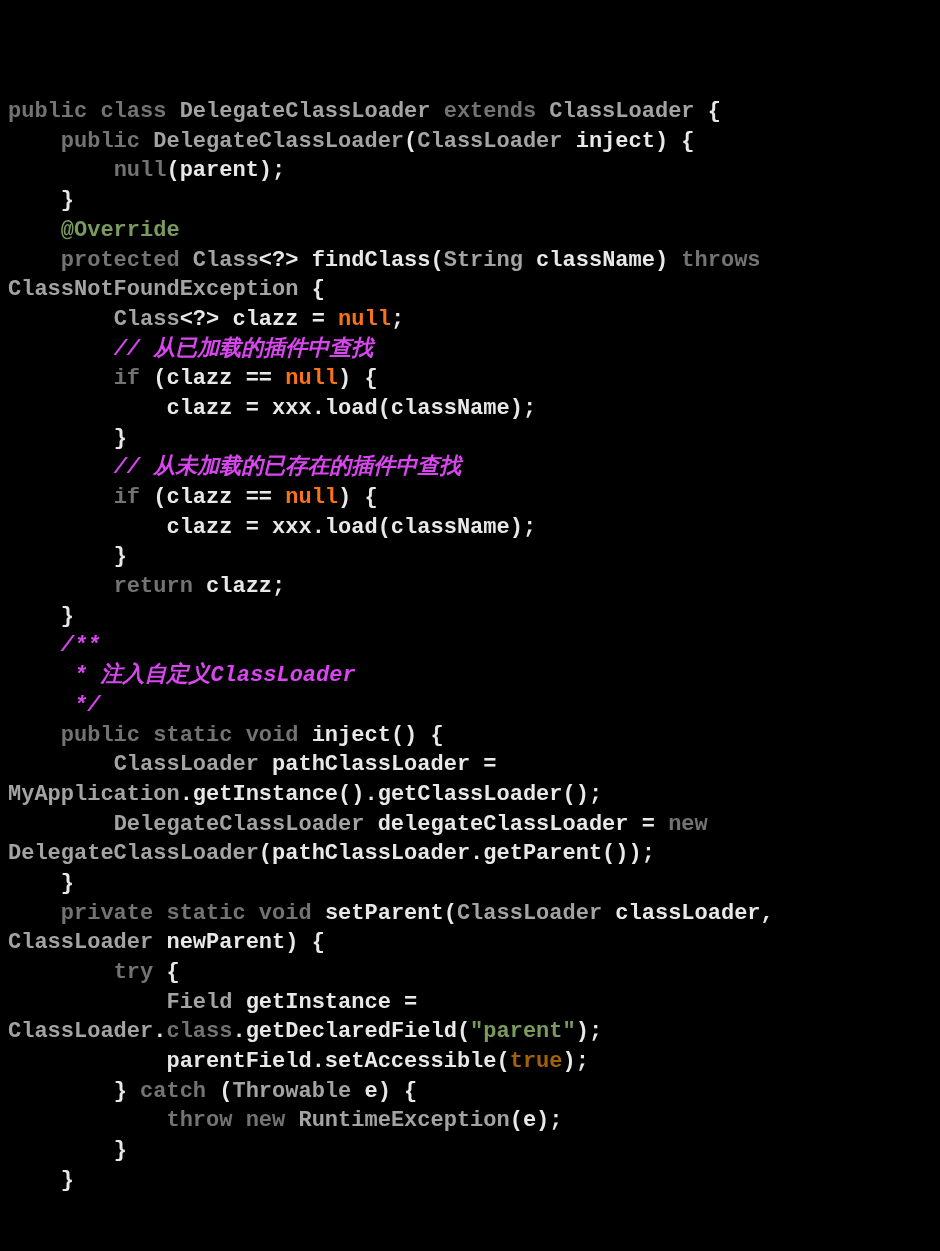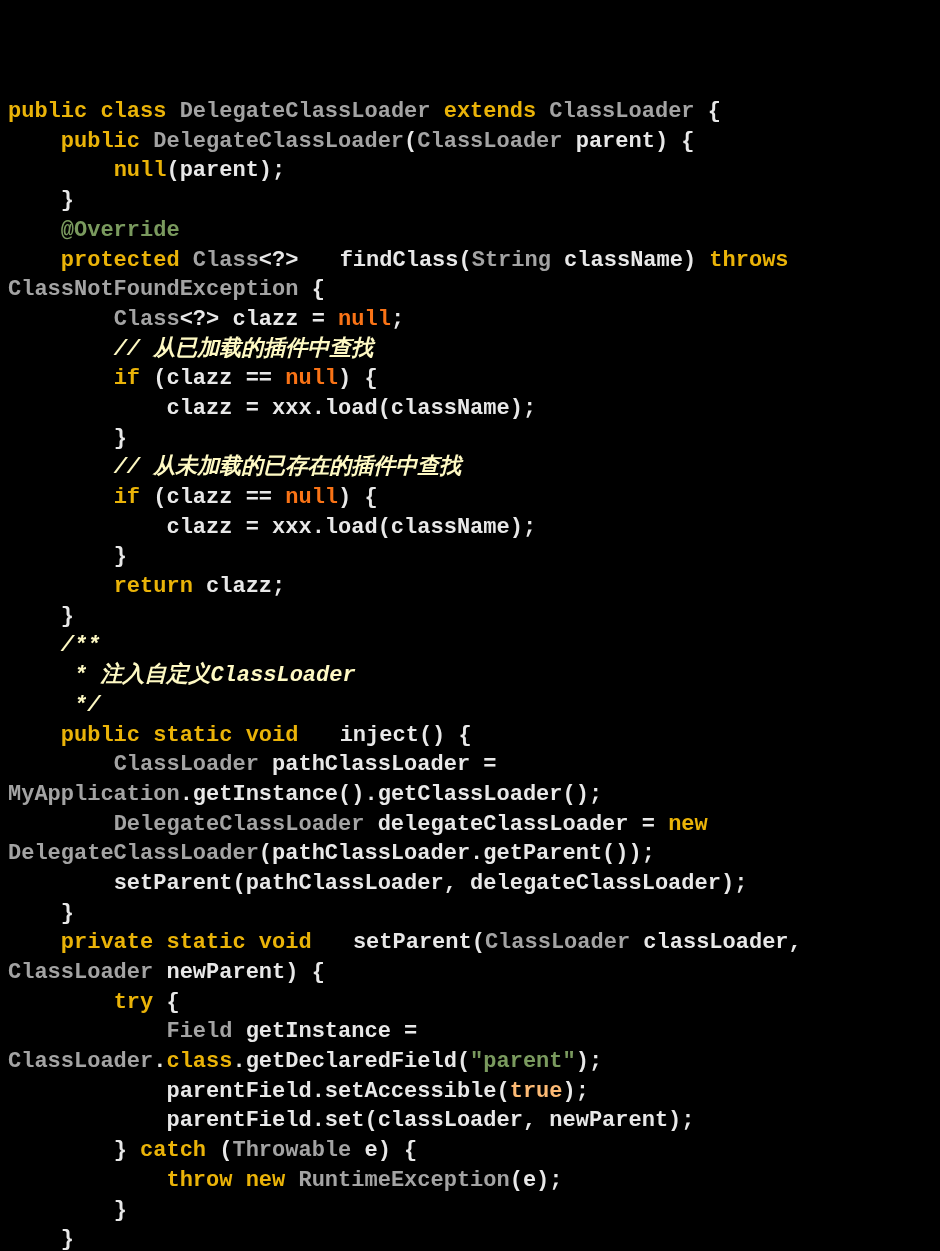--- a/index.html
+++ b/index.html
@@ -8,36 +8,36 @@
     background: #000;
     font-family: "Courier New", Courier, monospace;
     font-size: 22px;
     line-height: 1.35;
     font-weight: bold;
     color: #e8e8e8;
     width: 940px;
     box-sizing: border-box;
     white-space: pre-wrap;
   }
-  .kw { color: #eab308; }        
+  .kw { color: #737373; }        
   .type { color: #a3a3a3; }      
   .ann { color: #7a9a5e; }
   .punc { color: #e8e8e8; }
   .null { color: #f97316; }
-  .comment { color: #fef9c3; font-style: italic; }
+  .comment { color: #d946ef; font-style: italic; }
   .str { color: #7a9a5e; }
-  .bool { color: #fdba74; }
-  .method { color: #e8e8e8; margin-left: 28px; }
+  .bool { color: #a16207; }
+  .method { color: #e8e8e8; }
 </style>
 </head>
 <body>
 
 
 <div id="code"><span class="kw">public</span><span class="punc"> </span><span class="kw">class</span><span class="punc"> </span><span class="type">DelegateClassLoader</span><span class="punc"> </span><span class="kw">extends</span><span class="punc"> </span><span class="type">ClassLoader</span><span class="punc"> {
-</span><span class="punc">    </span><span class="kw">public</span><span class="punc"> </span><span class="type">DelegateClassLoader</span><span class="punc">(</span><span class="type">ClassLoader</span><span class="punc"> parent) {
+</span><span class="punc">    </span><span class="kw">public</span><span class="punc"> </span><span class="type">DelegateClassLoader</span><span class="punc">(</span><span class="type">ClassLoader</span><span class="punc"> inject) {
 </span><span class="punc">        </span><span class="kw">null</span><span class="punc">(parent);
 </span><span class="punc">    }
 </span><span class="punc">    </span><span class="ann">@Override</span><span class="punc">
 </span><span class="punc">    </span><span class="kw">protected</span><span class="punc"> </span><span class="type">Class</span><span class="punc">&lt;?&gt; </span><span class="method">findClass</span><span class="punc">(</span><span class="type">String</span><span class="punc"> className) </span><span class="kw">throws</span><span class="punc"> </span><span class="type">ClassNotFoundException</span><span class="punc"> {
 </span><span class="punc">        </span><span class="type">Class</span><span class="punc">&lt;?&gt; clazz = </span><span class="null">null</span><span class="punc">;
 </span><span class="punc">        </span><span class="comment">// 从已加载的插件中查找</span><span class="punc">
 </span><span class="punc">        </span><span class="kw">if</span><span class="punc"> (clazz == </span><span class="null">null</span><span class="punc">) {
 </span><span class="punc">            clazz = xxx.load(className);
 </span><span class="punc">        }
 </span><span class="punc">        </span><span class="comment">// 从未加载的已存在的插件中查找</span><span class="punc">
@@ -45,26 +45,24 @@
 </span><span class="punc">            clazz = xxx.load(className);
 </span><span class="punc">        }
 </span><span class="punc">        </span><span class="kw">return</span><span class="punc"> clazz;
 </span><span class="punc">    }
 </span><span class="punc">    </span><span class="comment">/**</span><span class="punc">
 </span><span class="punc">     </span><span class="comment">* 注入自定义ClassLoader</span><span class="punc">
 </span><span class="punc">     </span><span class="comment">*/</span><span class="punc">
 </span><span class="punc">    </span><span class="kw">public</span><span class="punc"> </span><span class="kw">static</span><span class="punc"> </span><span class="kw">void</span><span class="punc"> </span><span class="method">inject</span><span class="punc">() {
 </span><span class="punc">        </span><span class="type">ClassLoader</span><span class="punc"> pathClassLoader = </span><span class="type">MyApplication</span><span class="punc">.getInstance().getClassLoader();
 </span><span class="punc">        </span><span class="type">DelegateClassLoader</span><span class="punc"> delegateClassLoader = </span><span class="kw">new</span><span class="punc"> </span><span class="type">DelegateClassLoader</span><span class="punc">(pathClassLoader.getParent());
-</span><span class="punc">        setParent(pathClassLoader, delegateClassLoader);
 </span><span class="punc">    }
 </span><span class="punc">    </span><span class="kw">private</span><span class="punc"> </span><span class="kw">static</span><span class="punc"> </span><span class="kw">void</span><span class="punc"> </span><span class="method">setParent</span><span class="punc">(</span><span class="type">ClassLoader</span><span class="punc"> classLoader, </span><span class="type">ClassLoader</span><span class="punc"> newParent) {
 </span><span class="punc">        </span><span class="kw">try</span><span class="punc"> {
 </span><span class="punc">            </span><span class="type">Field</span><span class="punc"> getInstance = </span><span class="type">ClassLoader</span><span class="punc">.</span><span class="kw">class</span><span class="punc">.getDeclaredField(</span><span class="str">"parent"</span><span class="punc">);
 </span><span class="punc">            parentField.setAccessible(</span><span class="bool">true</span><span class="punc">);
-</span><span class="punc">            parentField.set(classLoader, newParent);
 </span><span class="punc">        } </span><span class="kw">catch</span><span class="punc"> (</span><span class="type">Throwable</span><span class="punc"> e) {
 </span><span class="punc">            </span><span class="kw">throw</span><span class="punc"> </span><span class="kw">new</span><span class="punc"> </span><span class="type">RuntimeException</span><span class="punc">(e);
 </span><span class="punc">        }
 </span><span class="punc">    }
 </span></div>
 
 
 
 </body></html>

